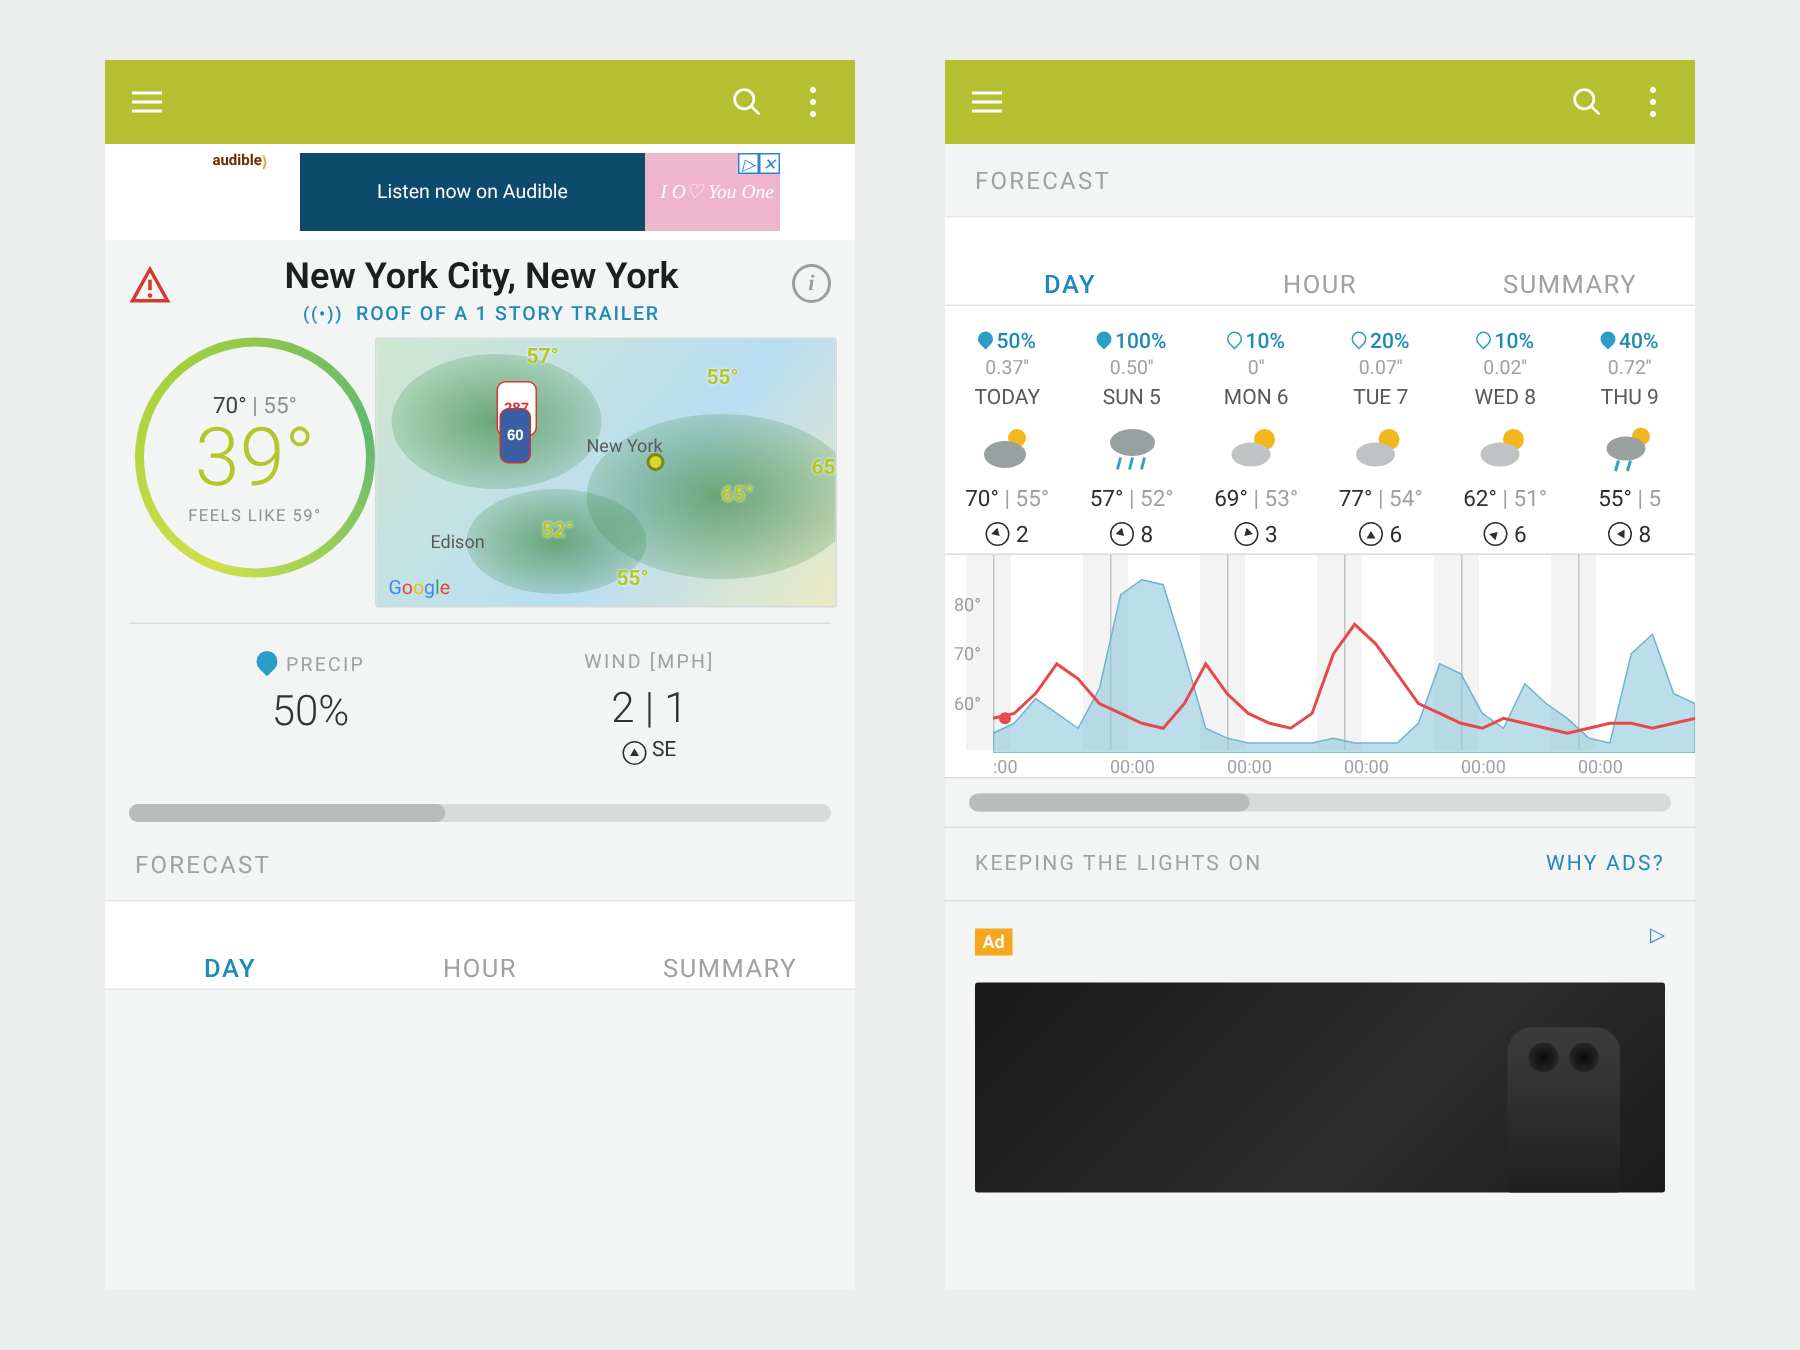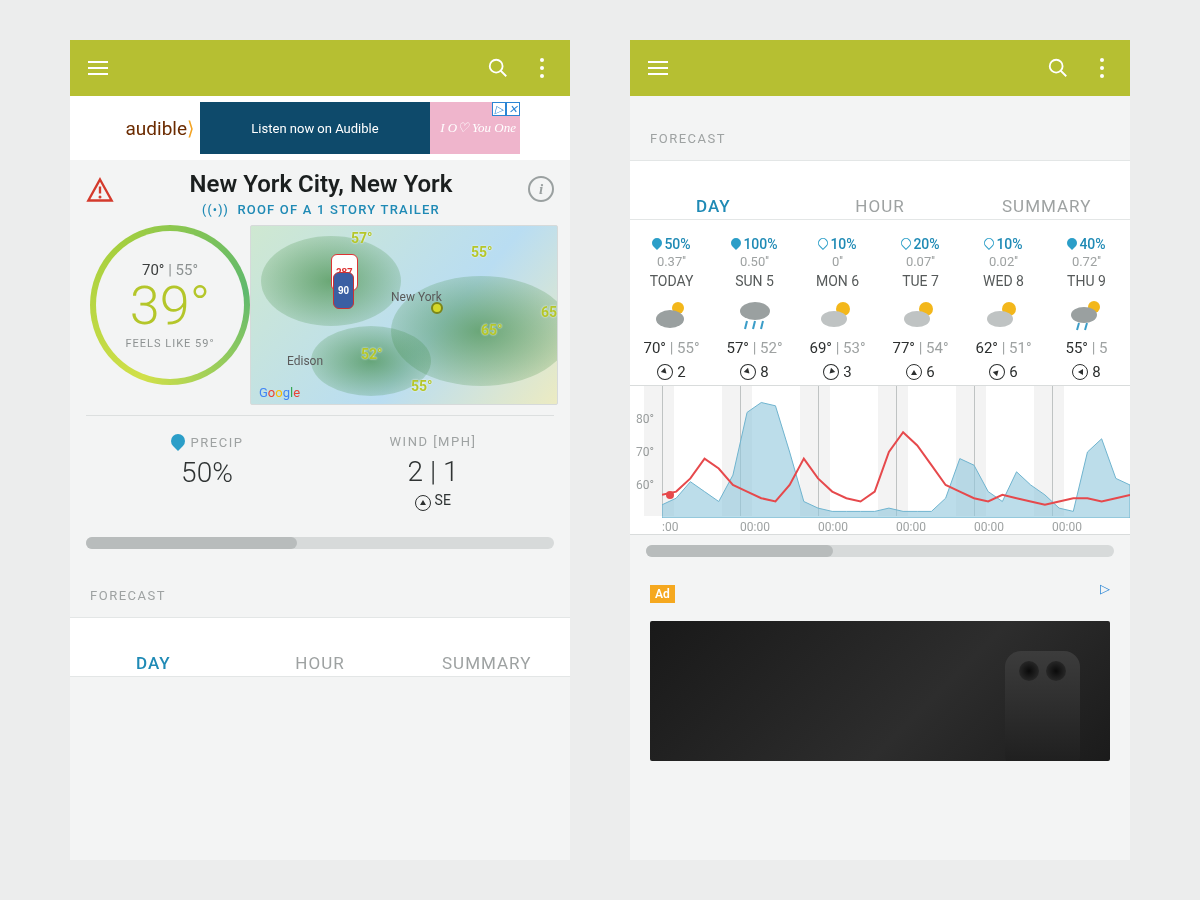--- a/index.html
+++ b/index.html
@@ -52,42 +52,42 @@
     background: #fff;
     box-shadow: 0 -8px #fff, 0 8px #fff;
     display: block;
   }
   .search-svg { stroke: #fff; fill: none; stroke-width: 2; }
 
   
   .content { flex: 1; overflow: hidden; }
   .section-label {
     color: #9ea2a2;
-    font-size: 13px;
+    font-size: 16px;
     letter-spacing: 1.5px;
-    padding: 35px 20px 14px;
+    padding: 15px 20px 14px;
     font-weight: 400;
   }
 
   
   .ad {
     background: #fff;
     padding: 6px;
     display: flex; justify-content: center;
   }
   .ad-box {
     width: 400px; height: 52px;
     display: flex; align-items: stretch;
     position: relative;
   }
   .ad-left {
     width: 80px;
     background: #fff;
-    display:flex;align-items:center;justify-content:center;
-    color:#6b2b00;font-size:19px;font-weight:400;
+    display:flex;justify-content:center;
+    color:#6b2b00;font-size:10px;font-weight:700;
   }
   .ad-mid {
     flex:1; background:#0e4a6b;
     display:flex;align-items:center;justify-content:center;
     color:#fff;font-size:13px;
     position:relative;
   }
   .ad-mid::after{
     content:""; position:absolute; right:-20px; top:0;
     border-top:26px solid transparent;
@@ -322,21 +322,21 @@
           <div class="hi-lo"><b>70°</b> | <span>55°</span></div>
           <div class="big-temp">39°</div>
           <div class="feels">FEELS LIKE 59°</div>
         </div>
       </div>
       <div class="map">
         <div class="blob" style="left:10px;top:10px;width:140px;height:90px"></div>
         <div class="blob" style="left:140px;top:50px;width:180px;height:110px"></div>
         <div class="blob" style="left:60px;top:100px;width:120px;height:70px"></div>
         <div class="highway" style="left:80px;top:28px">287</div>
-        <div class="highway" style="left:82px;top:46px;background:#3b5fa3;color:#fff;border-color:#c33">90</div>
+        <div class="highway" style="left:82px;top:46px;background:#3b5fa3;color:#fff;border-color:#c33">60</div>
         <div class="map-label" style="left:100px;top:4px">57°</div>
         <div class="map-label" style="left:220px;top:18px">55°</div>
         <div class="map-label" style="left:290px;top:78px">65°</div>
         <div class="map-label" style="left:230px;top:96px">65°</div>
         <div class="map-label" style="left:160px;top:152px">55°</div>
         <div class="map-label" style="left:110px;top:120px">52°</div>
         <div class="map-city" style="left:140px;top:64px">New York</div>
         <div class="map-city" style="left:36px;top:128px">Edison</div>
         <div class="map-pin" style="left:180px;top:76px"></div>
         <div class="map-g"><span class="g1">G</span><span class="g2">o</span><span class="g3">o</span><span class="g4">g</span><span class="g5">l</span><span class="g6">e</span></div>
@@ -501,20 +501,24 @@
           <span>00:00</span>
           <span>00:00</span>
           <span>00:00</span>
           <span>00:00</span>
           <span>00:00</span>
         </div>
     </div>
 
     <div class="fake-scroll2"></div>
 
+    <div class="lights-row">
+      <div class="lights-left">KEEPING THE LIGHTS ON</div>
+      <div class="lights-right">WHY ADS?</div>
+    </div>
 
     <div class="ad2">
       <div class="badge">Ad</div>
       <div class="adtri">▷</div>
       <div class="product">
           <div class="cam"></div>
         </div>
     </div>
   </div>
 </div>

